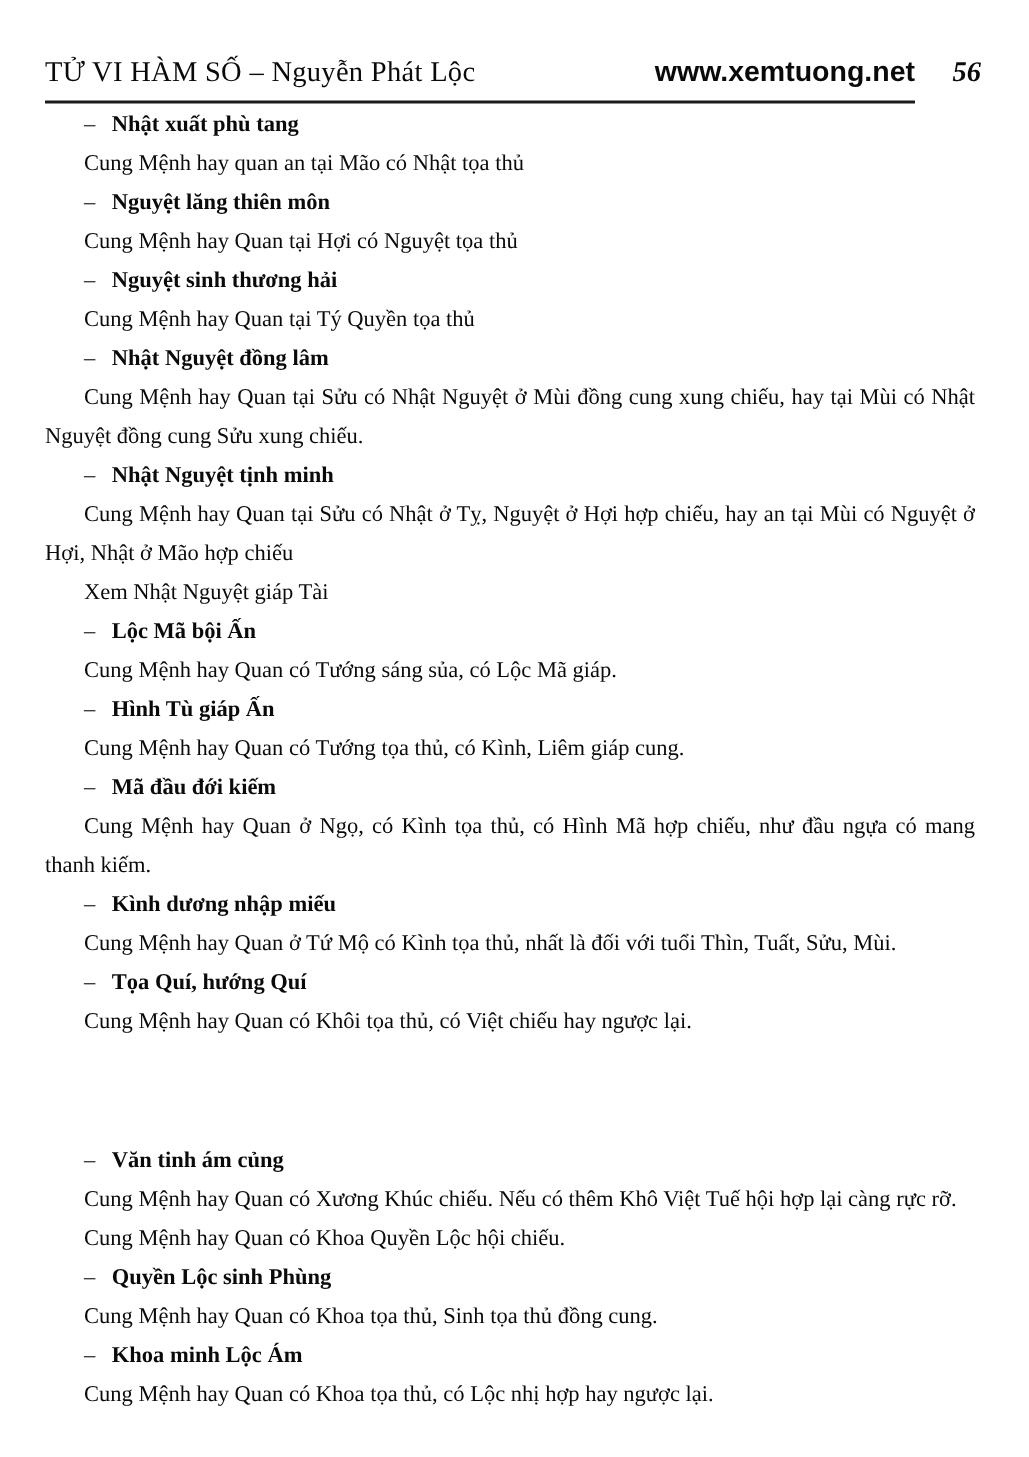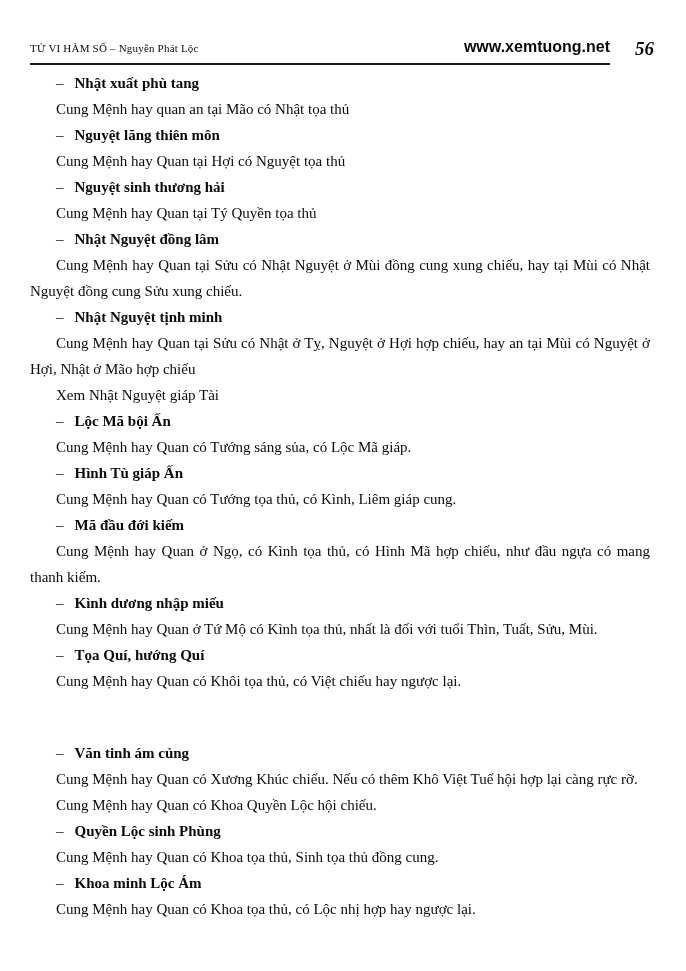--- a/index.html
+++ b/index.html
@@ -13,28 +13,28 @@
   .page { position: relative; width: 686px; height: 971px; background: #ffffff; }
 
   
   .header-main {
     position: absolute; left: 30px; right: 76px; top: 38px;
     display: flex; justify-content: space-between; align-items: baseline;
     padding-bottom: 7px;
     border-bottom: 2px solid #1b1b1b;
   }
   .book-title {
-    font-size: 11px;
+    font-size: 19px;
     letter-spacing: 0.2px;
     white-space: nowrap;
   }
   .website {
     font-family: "Liberation Sans", sans-serif;
     font-weight: bold;
-    font-size: 16px;
+    font-size: 19px;
     white-space: nowrap;
   }
   .page-num {
     position: absolute; right: 32px; top: 38px;
     font-size: 19px; font-weight: bold; font-style: italic;
     font-family: "Liberation Serif", serif;
   }
 
   
   .content {
@@ -47,21 +47,21 @@
     font-weight: bold;
     white-space: nowrap;
   }
   .entry-heading-line.regular { font-weight: normal; }
   .entry-heading-line .dash { margin-right: 11px; font-weight: normal; }
   .entry-heading-line.regular .dash { font-weight: normal; }
   .entry-body {
     text-indent: 26px;
     text-align: justify;
   }
-  .entry.gap { margin-top: 46px; }
+  .entry.gap { margin-top: 67px; }
 </style>
 </head>
 <body>
 
 <div class="page">
 
   <div class="header-main">
     <span class="book-title">TỬ VI HÀM SỐ – Nguyễn Phát Lộc</span>
     <span class="website">www.xemtuong.net</span>
   </div>

